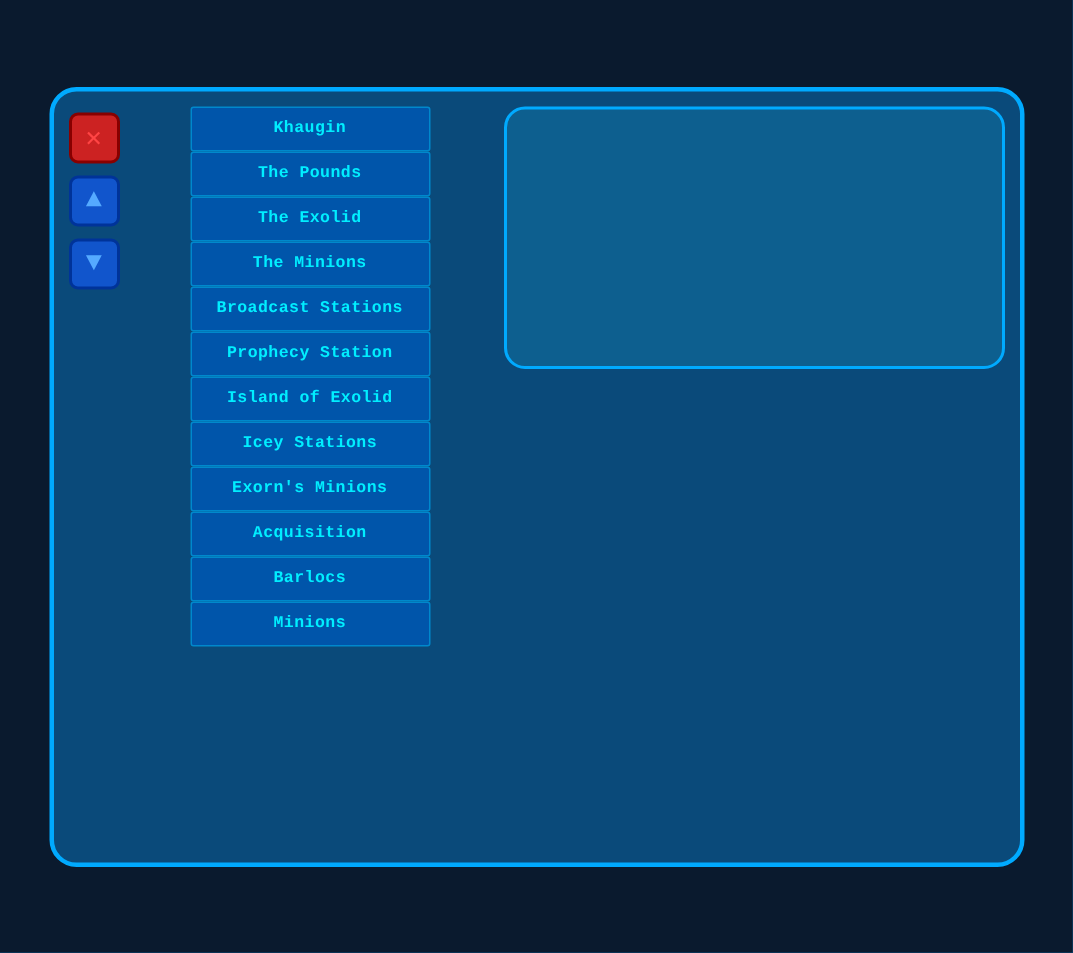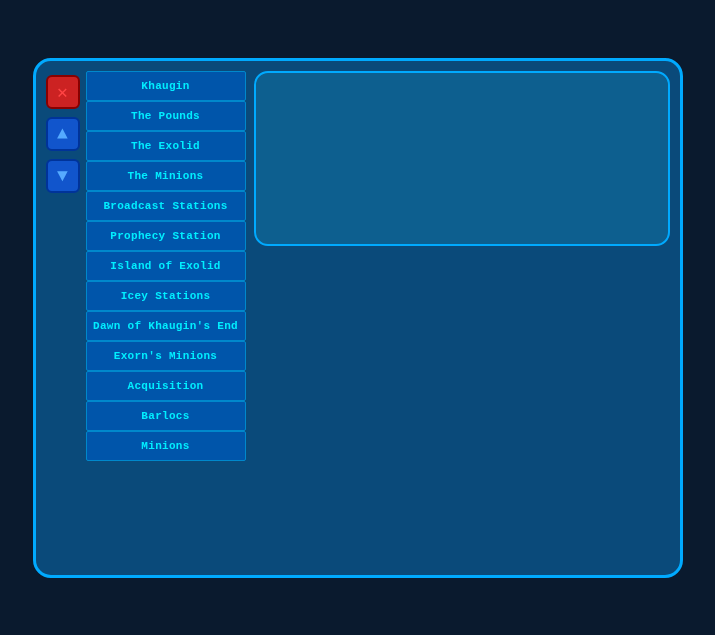--- a/index.html
+++ b/index.html
@@ -1,15 +1,15 @@
 <!DOCTYPE html>
 <html><head>
   <meta charset="utf-8">
   <style>
-    * { margin: 0; padding: 0; box-sizing: border-box; }
+    * { margin: 0; padding: 0; box-sizing: border-box; gap: 41px; }
 
     body {
       width: 715px;
       height: 635px;
       background-color: #0a1a2e;
       display: flex;
       align-items: center;
       justify-content: center;
       font-family: 'Courier New', monospace;
       overflow: hidden;
@@ -140,21 +140,20 @@
   <div class="left-panel">
 
   <div class="list-item">Khaugin</div>
       <div class="list-item">The Pounds</div>
       <div class="list-item">The Exolid</div>
       <div class="list-item">The Minions</div>
       <div class="list-item">Broadcast Stations</div>
       <div class="list-item">Prophecy Station</div>
       <div class="list-item">Island of Exolid</div>
       <div class="list-item">Icey Stations</div>
-      <div class="list-item">Dawn of Khaugin's End</div>
       <div class="list-item">Exorn's Minions</div>
       <div class="list-item">Acquisition</div>
       <div class="list-item">Barlocs</div>
       <div class="list-item">Minions</div>
     </div>
 
   <div class="right-panel">
     <div class="preview-box"></div>
     <div class="content-area"></div>
   </div>

